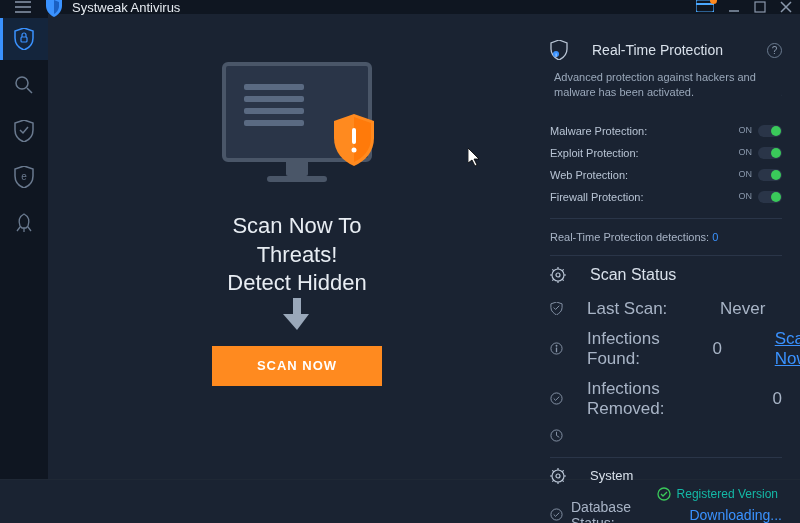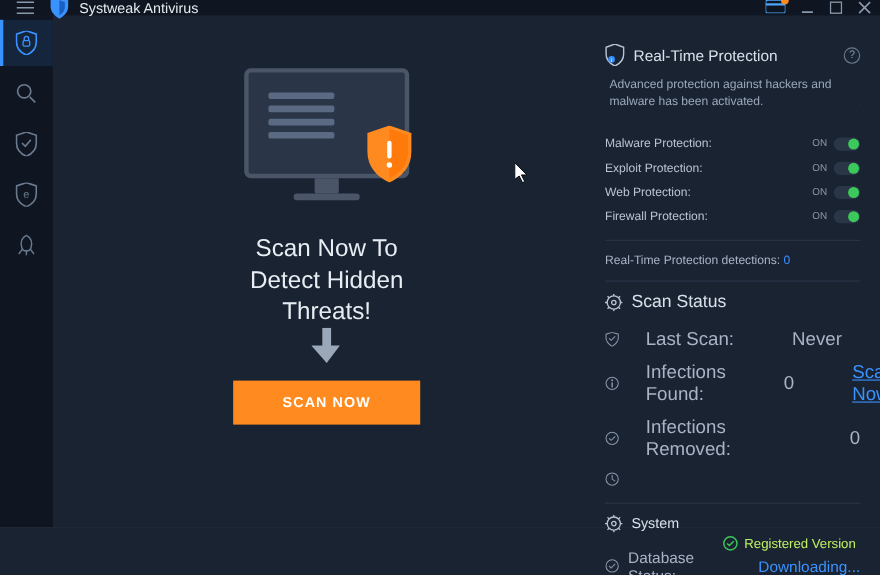--- a/index.html
+++ b/index.html
@@ -19,39 +19,39 @@
 .monitor{width:160px;height:130px;position:relative;margin-bottom:20px}
 .screen{width:150px;height:100px;border:4px solid #4a5668;border-radius:6px;background:#2a3548;position:relative;margin:0 auto}
 .screen::before{content:"";position:absolute;left:18px;top:18px;width:60px;height:6px;background:#5a6a82;border-radius:2px;box-shadow:0 12px 0 #5a6a82,0 24px 0 #5a6a82,0 36px 0 #5a6a82}
 .shield-badge{position:absolute;right:-8px;bottom:-8px;width:44px;height:52px}
 .stand{width:22px;height:14px;background:#4a5668;margin:0 auto;border-radius:0 0 2px 2px}
 .base{width:60px;height:6px;background:#4a5668;margin:0 auto;border-radius:3px}
 .headline{color:#e8edf3;font-size:22px;font-weight:400;text-align:center;line-height:1.3;margin-bottom:0}
 .arrow-down{margin-bottom:16px}
 .scan-btn{background:#ff8a1f;color:#fff;border:none;width:170px;height:40px;font-size:13px;font-weight:600;letter-spacing:1px;cursor:pointer}
 .right-panel{width:254px;padding:26px 18px 0 4px}
-.section-head{display:flex;align-items:center;gap:8px;color:#d8e0ea;font-size:14px;margin-bottom:10px}
+.section-head{display:flex;align-items:center;gap:24px;color:#d8e0ea;font-size:14px;margin-bottom:10px}
 .help-icon{margin-left:auto;width:15px;height:15px;border:1px solid #6a7a8f;border-radius:50%;font-size:10px;display:flex;align-items:center;justify-content:center;color:#8a98ac;cursor:pointer}
 .desc-row{display:flex;align-items:flex-end;color:#9aa8ba;font-size:11px;line-height:1.35;margin-bottom:20px;padding-left:4px}
 .desc-row .chev{margin-left:auto;padding-left:8px}
 .protect-row{display:flex;align-items:center;justify-content:space-between;padding:5px 0;color:#b8c4d4;font-size:11px}
 .toggle-group{display:flex;align-items:flex-start;gap:6px}
 .on-label{font-size:9px;color:#8a98ac}
 .toggle{width:24px;height:12px;background:#2a3548;border-radius:6px;position:relative;cursor:pointer}
 .toggle::after{content:"";position:absolute;right:1px;top:1px;width:10px;height:10px;border-radius:50%;background:#3ac95a}
 .divider{height:1px;background:#2a3548;margin:10px 0}
 .detections{color:#a8b4c6;font-size:11px;padding:2px 0}
 .detections .count{color:#3a92ff}
 .status-row{display:flex;align-items:center;gap:24px;color:#a8b4c6;font-size:17px;padding:5px 0}
 .status-icon{width:13px;height:13px;flex-shrink:0}
 .link{color:#3a92ff;text-decoration:underline;cursor:pointer}
 .system-row{display:flex;align-items:center;gap:8px;color:#a8b4c6;font-size:14px;padding:5px 0}
 .progress{height:3px;background:#2a3548;margin-top:4px;border-radius:2px;overflow:hidden}
 .progress-bar{height:100%;width:72%;background:#3a92ff}
-.footer{height:28px;display:flex;align-items:center;justify-content:flex-end;padding-right:22px;color:#bef264;font-size:12px;gap:6px;border-top:1px solid #1f2835}
+.footer{height:28px;display:flex;align-items:center;justify-content:flex-end;padding-right:22px;color:#14b8a6;font-size:12px;gap:6px;border-top:1px solid #1f2835}
 .cursor{position:absolute;left:468px;top:148px;pointer-events:none}
 </style>
 </head>
 <body>
 
 <div class="titlebar">
   <div class="side-item" style="width:30px;height:30px">
     <svg width="16" height="12" viewBox="0 0 16 12">
         <path d="M0 1h16M0 6h16M0 11h16" stroke="#8a98ac" stroke-width="1.5"></path>
       </svg>
@@ -128,22 +128,22 @@
               <rect x="20" y="14" width="4" height="16" rx="2" fill="#fff"></rect>
               <circle cx="22" cy="36" r="2.5" fill="#fff"></circle>
             </svg>
           </div>
         </div>
         <div class="stand"></div>
         <div class="base"></div>
       </div>
       <div class="headline">
         <div>Scan Now To</div>
+        <div>Threats!</div>
         <div>Detect Hidden</div>
-        <div>Threats!</div>
       </div>
       <svg class="arrow-down" width="28" height="32" viewBox="0 0 28 32">
         <path d="M10 0 h8 v16 h8 L14 32 L0 16 h10 Z" fill="#9aa8ba"></path>
       </svg>
       <button class="scan-btn">SCAN NOW</button>
     </div>
 
     <div class="right-panel">
       <div class="section-head">
         <svg width="18" height="20" viewBox="0 0 18 20">

